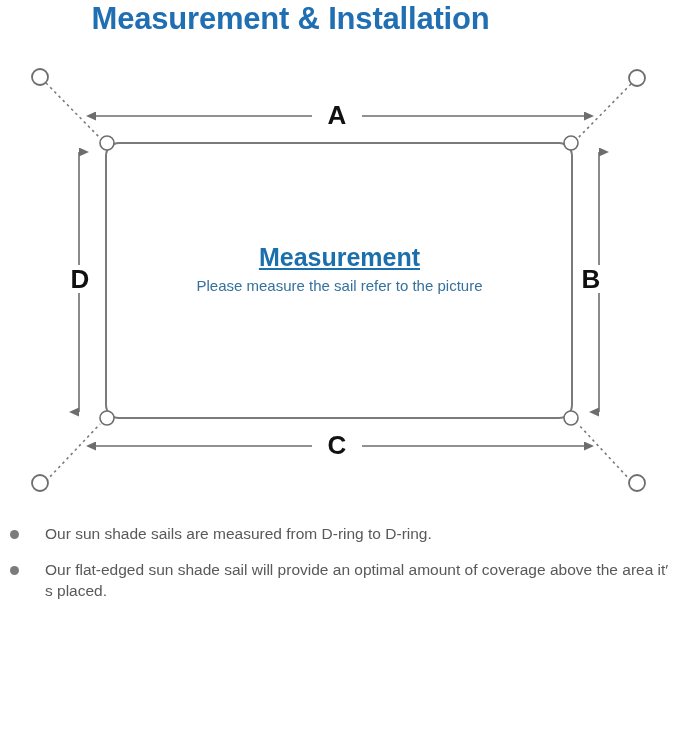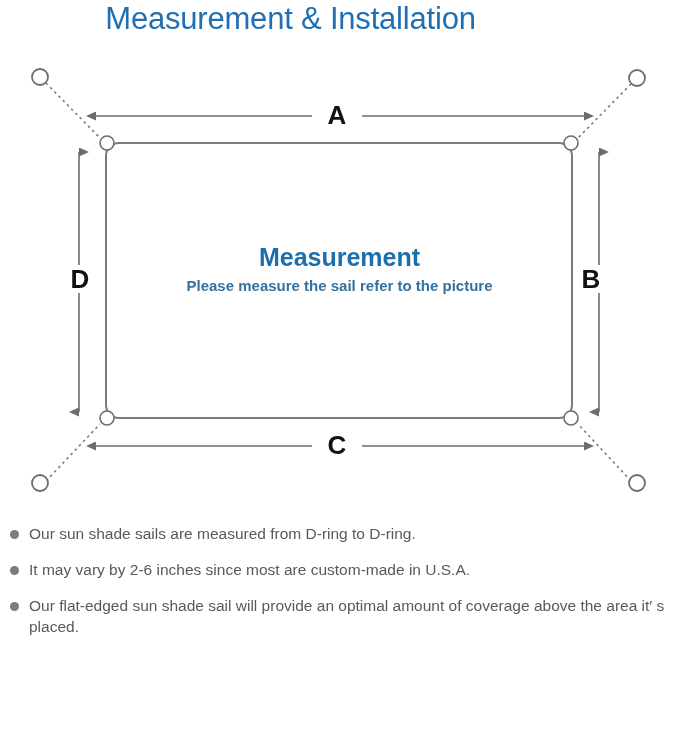--- a/index.html
+++ b/index.html
@@ -10,40 +10,40 @@
     overflow:hidden;
     position:relative;
   }
   #page{position:relative;width:679px;height:739px;}
 
   .title{
     position:absolute;
     top:0px;left:0;width:581px;
     text-align:center;
     font-size:31px;
-    font-weight:normal;
+    font-weight:bold;
     color:#1f6fb2;
     letter-spacing:-0.2px;
     line-height:38px;
   }
 
   #diagram{position:absolute;left:0;top:44px;width:679px;height:470px;}
 
   .centerlabel{
     position:absolute;
     left:0;width:679px;
     text-align:center;
     pointer-events:none;
-    font-weight:bold;
   }
   .center-main{
     top:243px;
     font-size:25px;
     font-weight:bold;
     color:#1b6fad;
+    text-decoration:underline;
   }
   .center-sub{
     top:277px;
     font-size:15px;
     color:#34719e;
   }
 
   .dimlabel{
     position:absolute;
     font-size:26px;
@@ -62,20 +62,21 @@
   #bullets{
     position:absolute;
     left:0;top:523px;width:679px;
   }
   .bullet-row{
     position:relative;
     display:flex;
     align-items:flex-start;
     padding:0 10px 0 10px;
     margin-bottom:15px;
+    gap:16px;
   }
   .bullet-dot{
     flex:0 0 auto;
     width:9px;height:9px;
     border-radius:50%;
     background:#7b7b7b;
     margin-top:7px;
     margin-right:10px;
   }
   .bullet-text{
@@ -157,21 +158,17 @@
   <div class="centerlabel center-main">Measurement</div>
   <div class="centerlabel center-sub">Please measure the sail refer to the picture</div>
 
   <div id="bullets">
     <div class="bullet-row">
       <span class="bullet-dot"></span>
       <span class="bullet-text">Our sun shade sails are measured from D-ring to D-ring.</span>
     </div>
     <div class="bullet-row">
       <span class="bullet-dot"></span>
-      <span class="bullet-text">It may vary by 2-6 inches since most are custom-made in U.S.A.</span>
-    </div>
-    <div class="bullet-row">
-      <span class="bullet-dot"></span>
       <span class="bullet-text">Our flat-edged sun shade sail will provide an optimal amount of coverage above the area it′ s placed.</span>
     </div>
   </div>
 
 </div>
 
 </body></html>

